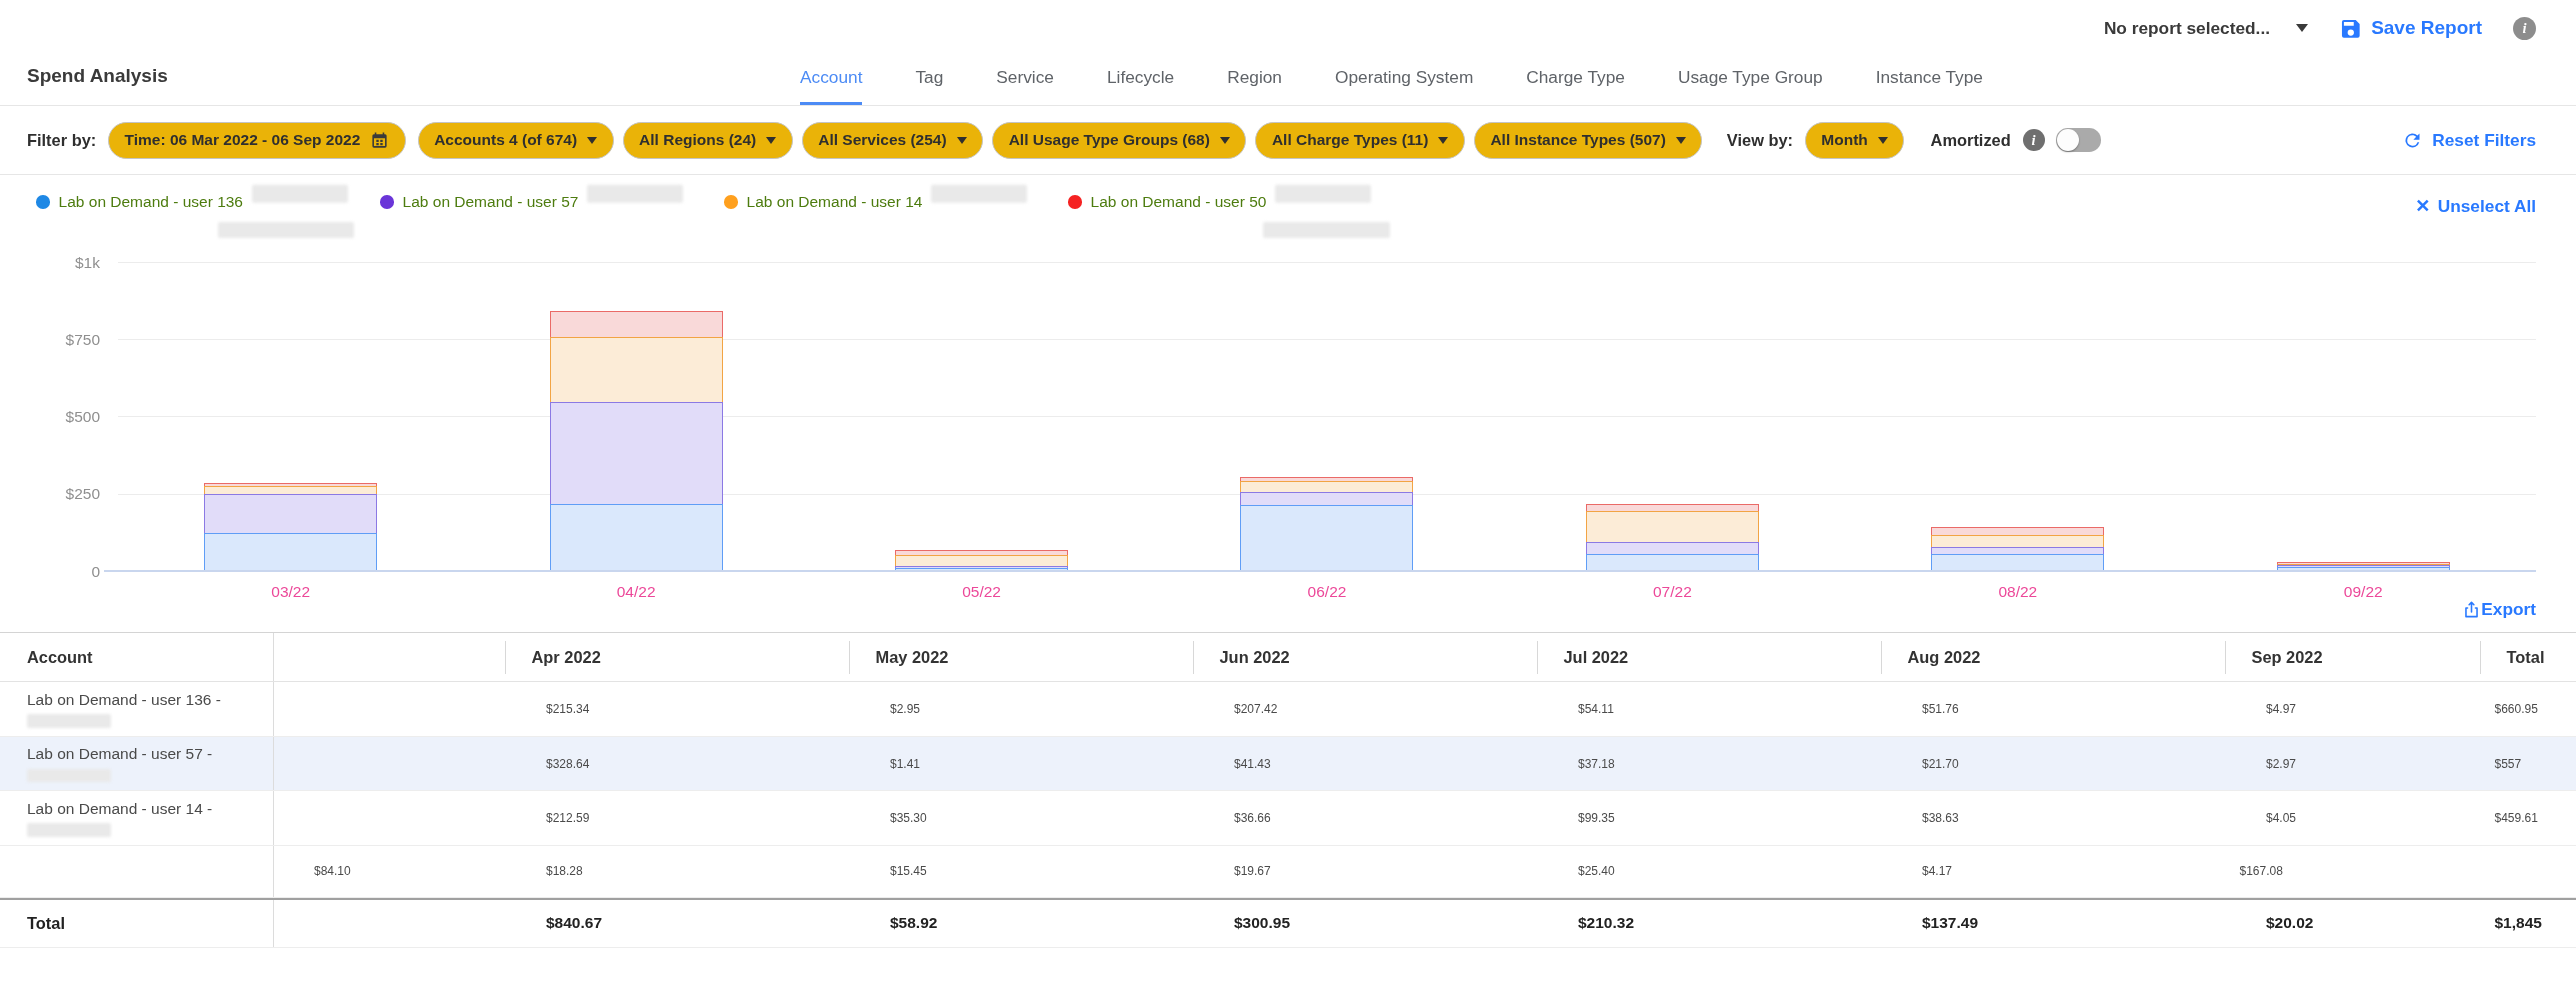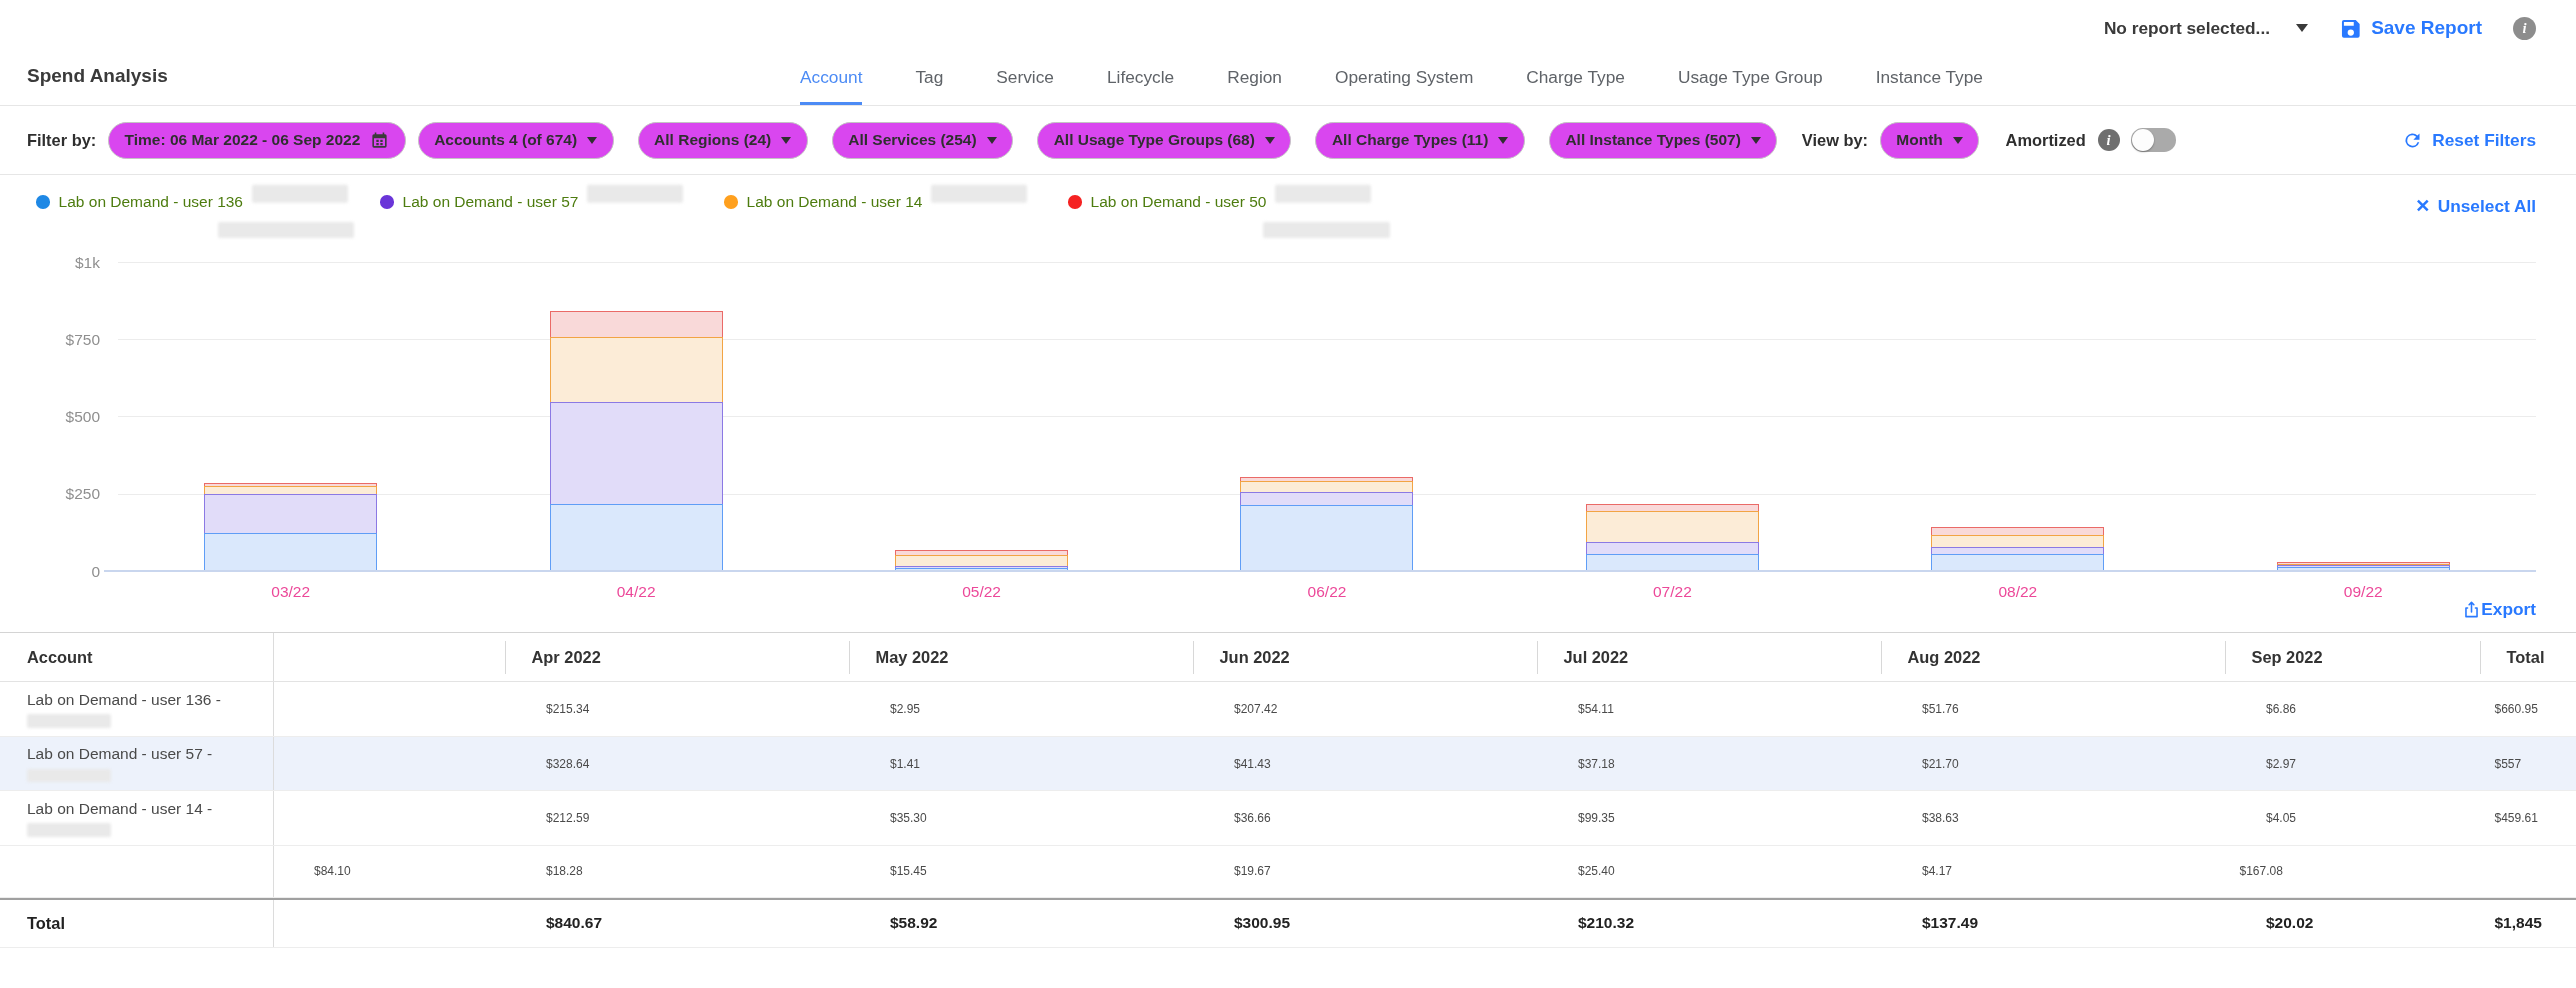--- a/index.html
+++ b/index.html
@@ -25,21 +25,21 @@
   .tabs { position:absolute; left:800px; bottom:0; display:flex; gap:53px; align-items:flex-end; }
   .tab { padding-bottom:17.3px; font-size:17.3px; color:#5f6368; cursor:pointer; white-space:nowrap; }
   .tab.active { color:#4c8bf5; border-bottom:3.6px solid #4c8bf5; padding-bottom:13.6px; }
 
   
   .filterbar { display:flex; align-items:center; height:69px; padding:0 40px 0 27px;
             border-bottom:0.9px solid #e6e6e6; gap:11.8px; }
   .filter-label, .viewby-label, .amortized-label { font-weight:bold; font-size:16.4px; color:#2f2f2f; white-space:nowrap; }
   .pill { display:flex; align-items:center; gap:10px; border:1.8px solid #c4c4c4; border-radius:908px;
             height:37px; padding:0 15.5px; font-size:15.5px; font-weight:bold; color:#2f2f2f;
-            background:#d946ef; cursor:pointer; white-space:nowrap; }
+            background:#eab308; cursor:pointer; white-space:nowrap; }
   .pill .caret { border-left-width:5.5px; border-right-width:5.5px; border-top-width:7.3px; border-top-color:#2f2f2f; }
   .viewby-label { margin-left:12.7px; }
   .amortized-label { margin-left:14.5px; }
   .info-badge.dark { background:#6f6f6f; width:22px; height:22px; }
   .toggle { width:45px; height:23.6px; border-radius:11.8px; background:#aaaaaa; position:relative; cursor:pointer; }
   .toggle .knob { position:absolute; left:0.9px; top:0.9px; width:22px; height:22px; border-radius:50%;
             background:#fdfdfd; box-shadow:0 0.9px 1.8px rgba(0,0,0,.35); }
   .reset { margin-left:auto; display:flex; align-items:flex-start; gap:9px; color:#2979ff;
             font-weight:bold; font-size:17.3px; cursor:pointer; }
 
@@ -129,21 +129,21 @@
 </div>
 
 <div class="filterbar">
   <span class="filter-label">Filter by:</span>
   <div class="pill">
     <span>Time: 06 Mar 2022 - 06 Sep 2022</span>
     <svg width="19" height="19" viewBox="0 0 24 24" fill="#3a3a3a">
       <path d="M19 4h-1V2h-2v2H8V2H6v2H5a2 2 0 0 0-2 2v13a2 2 0 0 0 2 2h14a2 2 0 0 0 2-2V6a2 2 0 0 0-2-2zm0 15H5V9h14v10zM8 11h3v3H8v-3zm5 0h3v3h-3v-3zm-5 4h3v3H8v-3zm5 0h3v3h-3v-3z"></path>
     </svg>
   </div>
-  <span style="display:flex;gap:24px;">
+  <span style="display:flex;gap:9px;">
       <div class="pill">
         <span>Accounts 4 (of 674)</span>
         <span class="caret"></span>
       </div>
       <div class="pill">
         <span>All Regions (24)</span>
         <span class="caret"></span>
       </div>
       <div class="pill">
         <span>All Services (254)</span>
@@ -318,21 +318,21 @@
         <div class="t-account-cell">
           <div>Lab on Demand - user 136 -</div>
           <div class="redact t-account-redact"></div>
         </div>
         <div></div>
         <div class="t-value-cell">$215.34</div>
         <div class="t-value-cell">$2.95</div>
         <div class="t-value-cell">$207.42</div>
         <div class="t-value-cell">$54.11</div>
         <div class="t-value-cell">$51.76</div>
-        <div class="t-value-cell">$6.86</div>
+        <div class="t-value-cell">$4.97</div>
         <div class="t-value-cell total-col">$660.95</div>
       </div>
       <div class="t-row t-body-row highlight">
         <div class="t-account-cell">
           <div>Lab on Demand - user 57 -</div>
           <div class="redact t-account-redact"></div>
         </div>
         <div></div>
         <div class="t-value-cell">$328.64</div>
         <div class="t-value-cell">$1.41</div>

